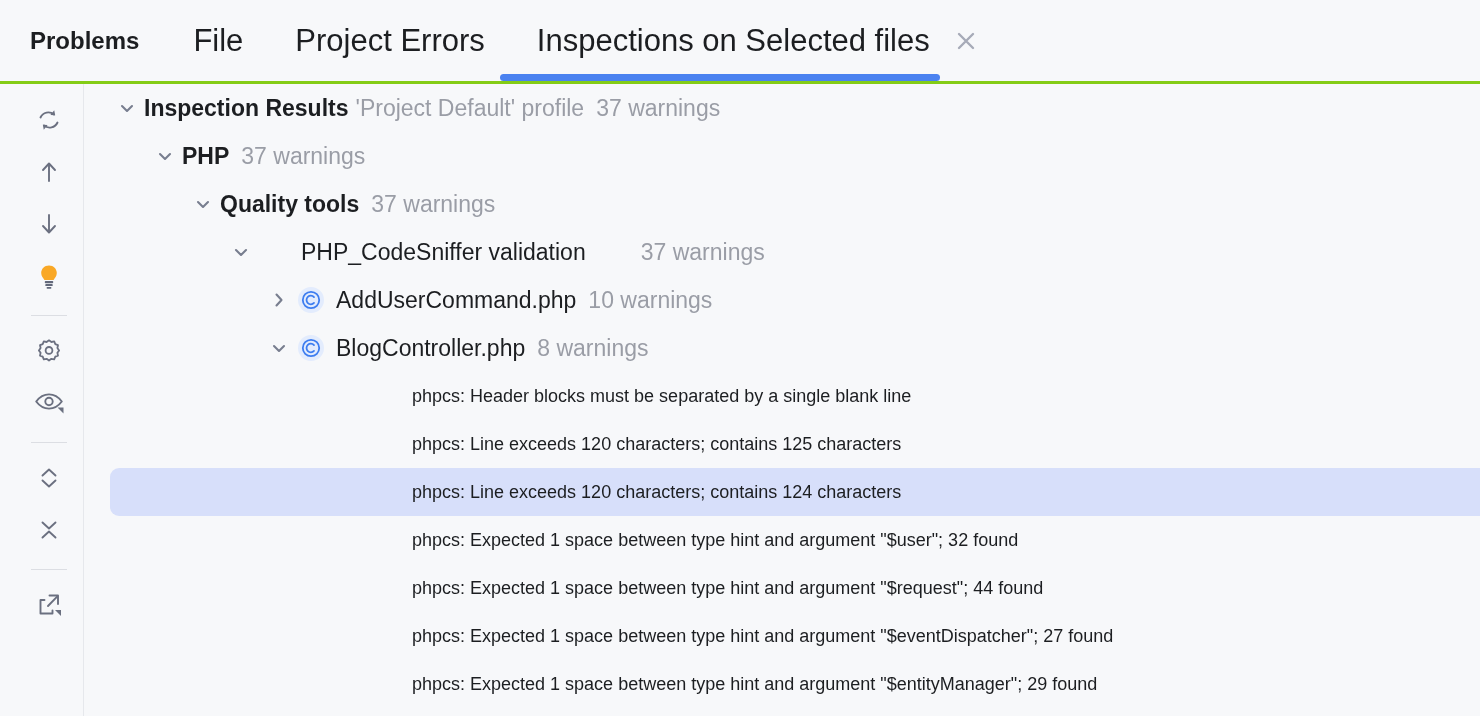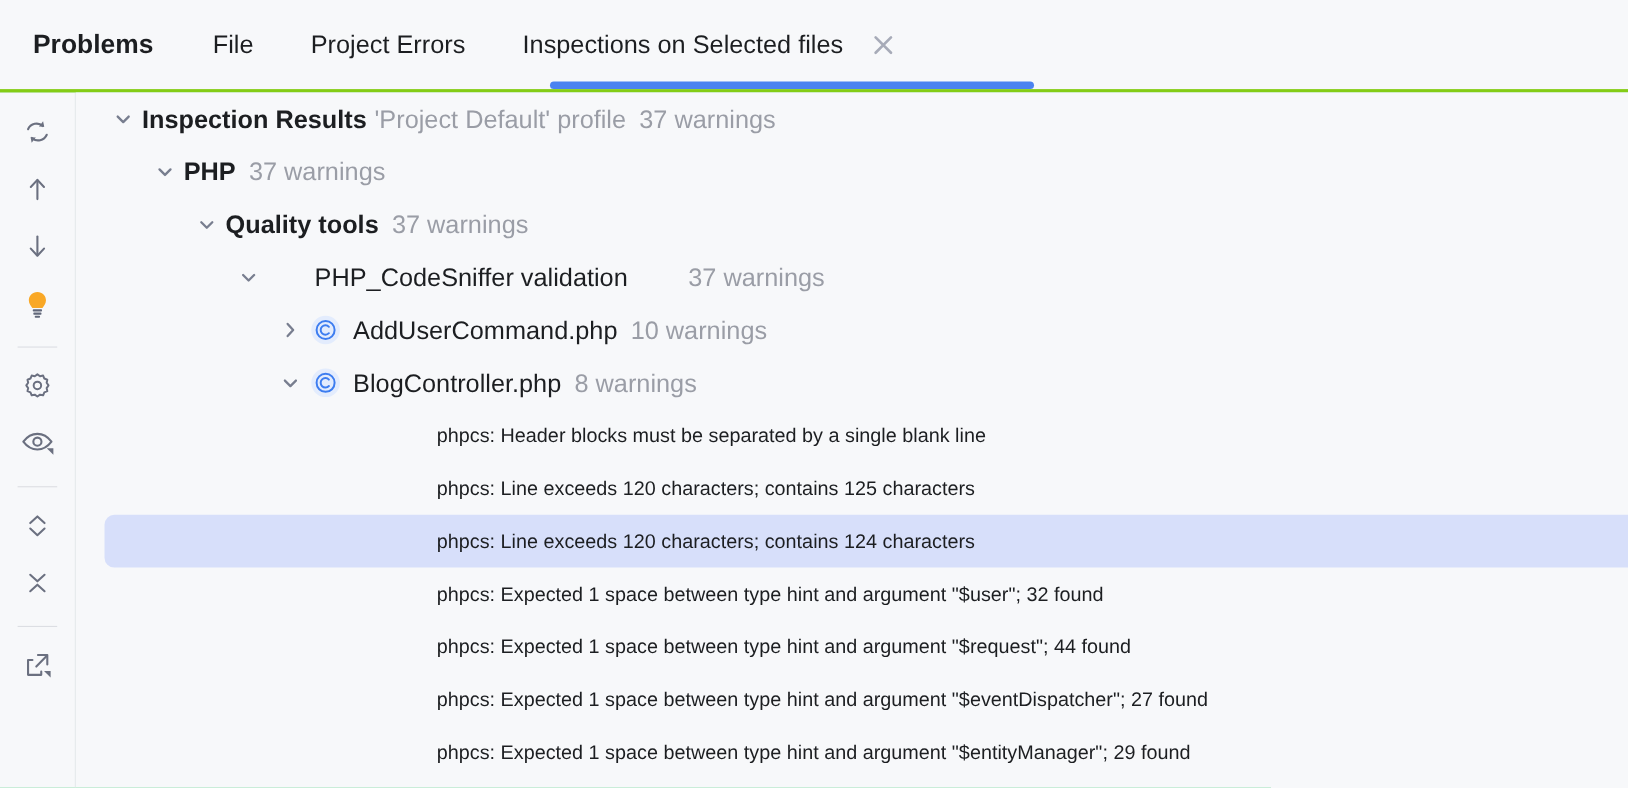--- a/index.html
+++ b/index.html
@@ -23,21 +23,21 @@
     display: flex;
     align-items: center;
     box-sizing: border-box;
     border-bottom: 3px solid #84cc16;
   }
   .tab {
     position: relative;
     height: 84px;
     display: flex;
     align-items: center;
-    font-size: 23px;
+    font-size: 31px;
     color: #1c1e21;
     white-space: nowrap;
     cursor: default;
   }
   .tab-title {
     font-weight: bold;
     font-size: 24px;
     margin-left: 30px;
     margin-right: 54px;
   }
@@ -64,21 +64,22 @@
     display: flex;
     align-items: center;
     justify-content: center;
     cursor: default;
   }
 
   
   .content {
     display: flex;
     height: 632px;
-    background: #22c55e;
+    background: #0f172a;
+    margin-left: 15px;
   }
 
   
   .toolbar {
     width: 69px;
     box-sizing: border-box;
     border-right: 1px solid #e6e8ec;
     display: flex;
     flex-direction: column;
     align-items: center;

